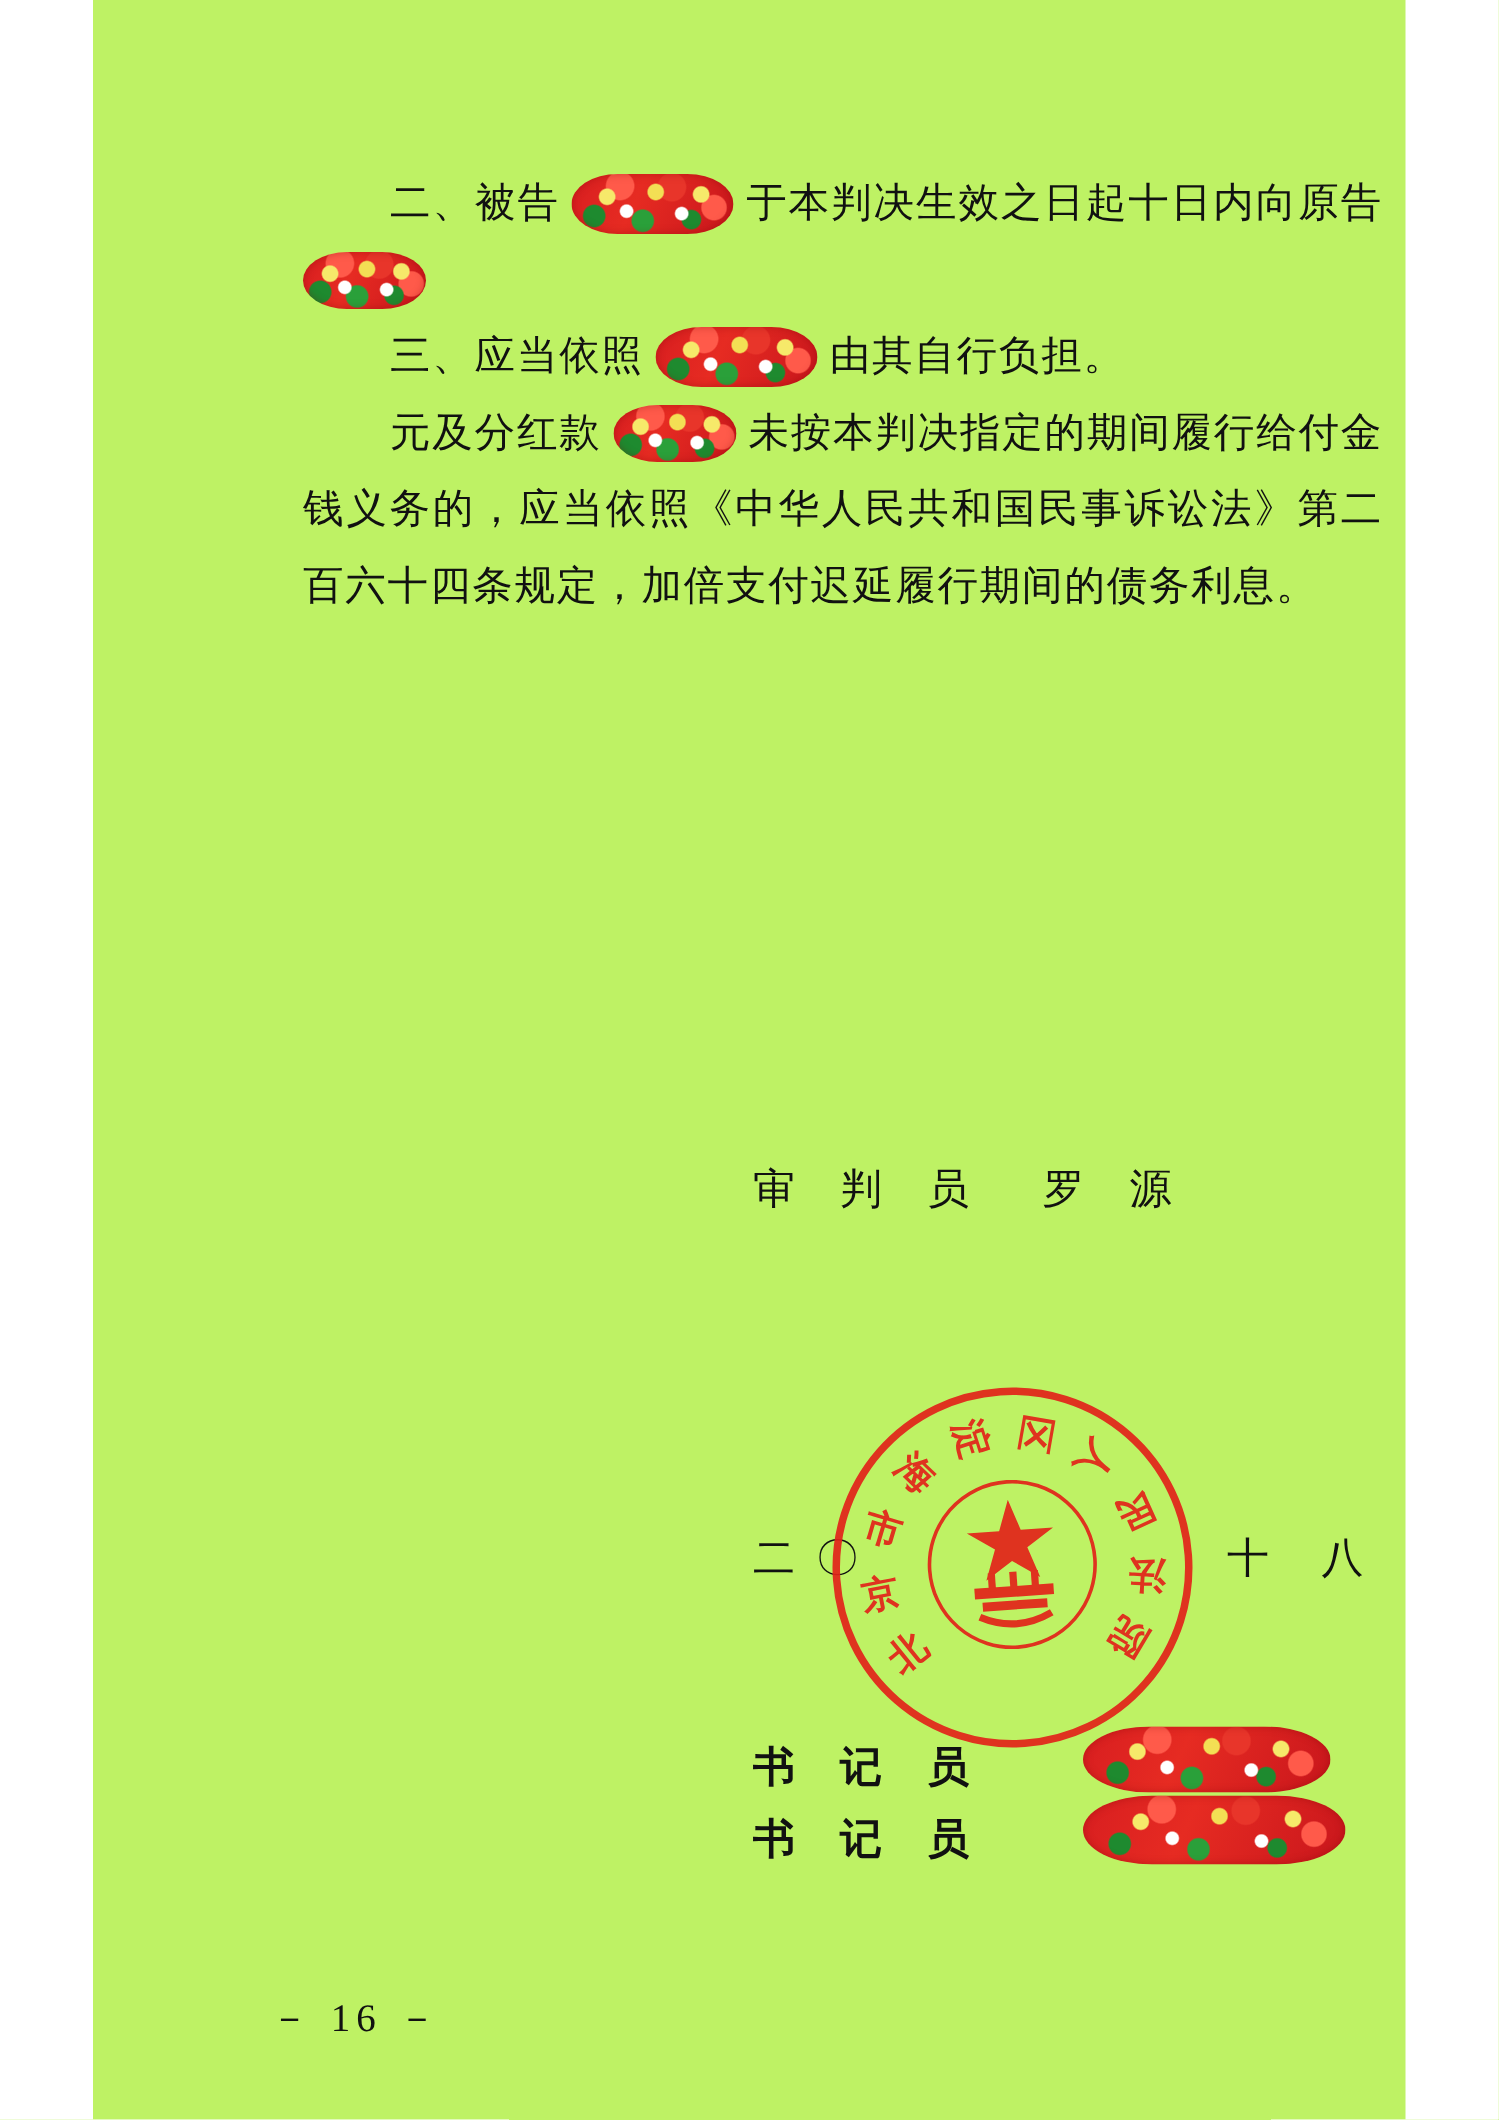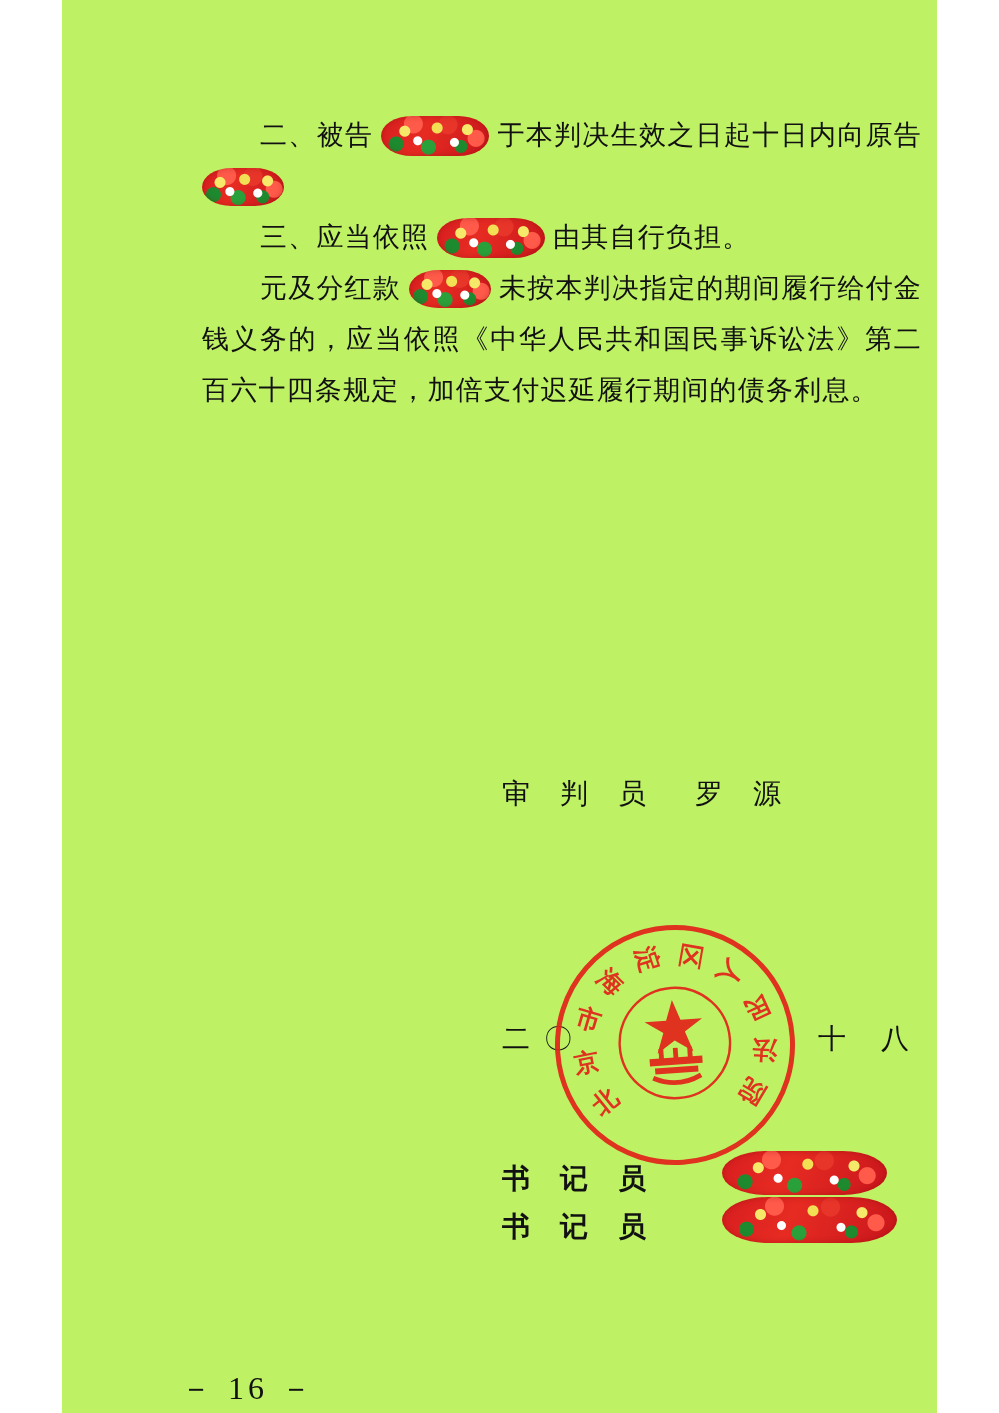--- a/index.html
+++ b/index.html
@@ -140,22 +140,22 @@
     left: 50%;
     top: 50%;
     width: 120px;
     height: 120px;
     margin-left: -60px;
     margin-top: -62px;
   }
   .footer {
     position: absolute;
     left: 118px;
-    top: 1367px;
-    font-size: 32px;
+    top: 1328px;
+    font-size: 26px;
     letter-spacing: 4px;
     color: #111;
   }
 </style>
 </head>
 <body>
 
 <div id="page">
 
   <div class="doc-body">

